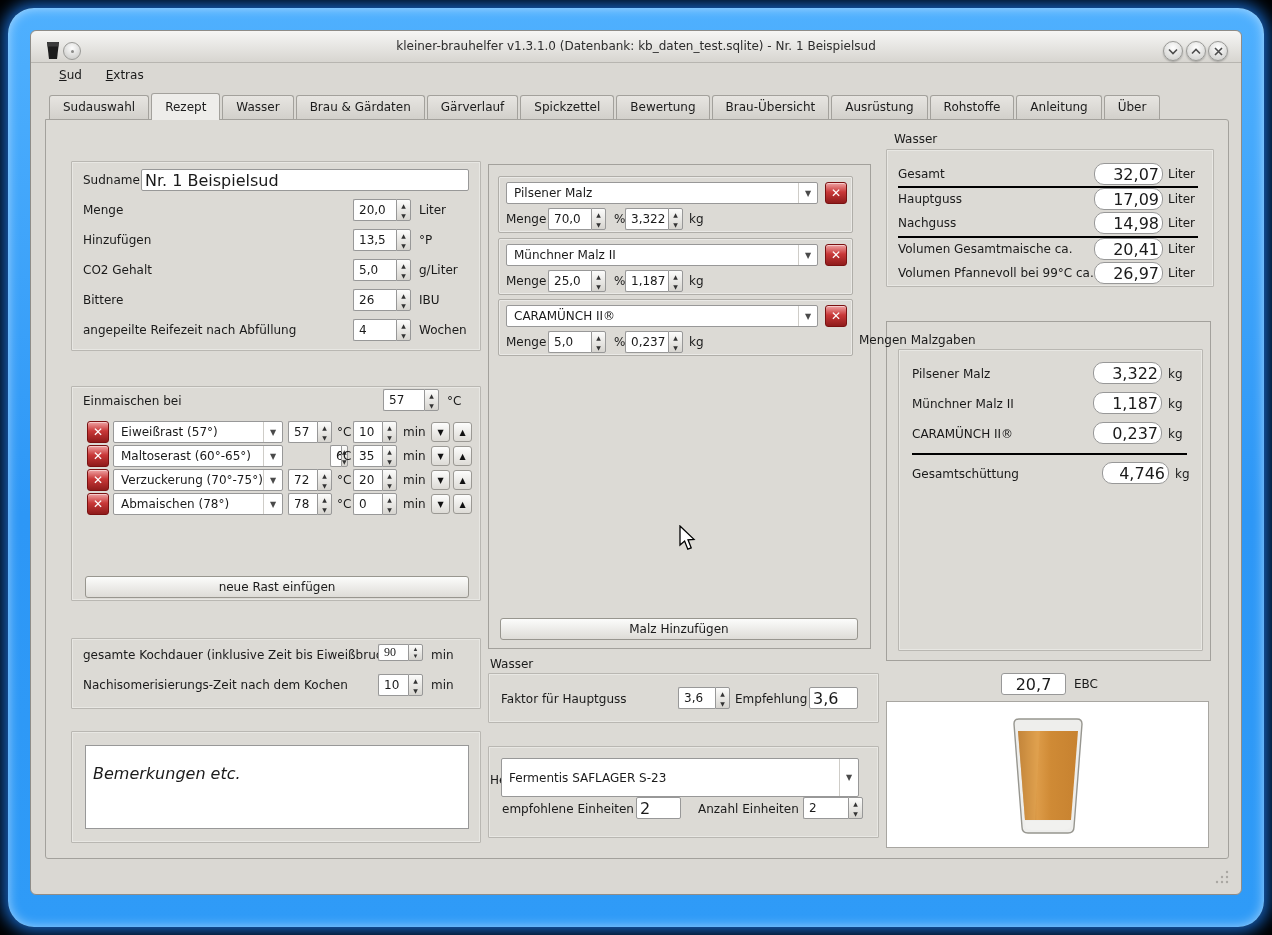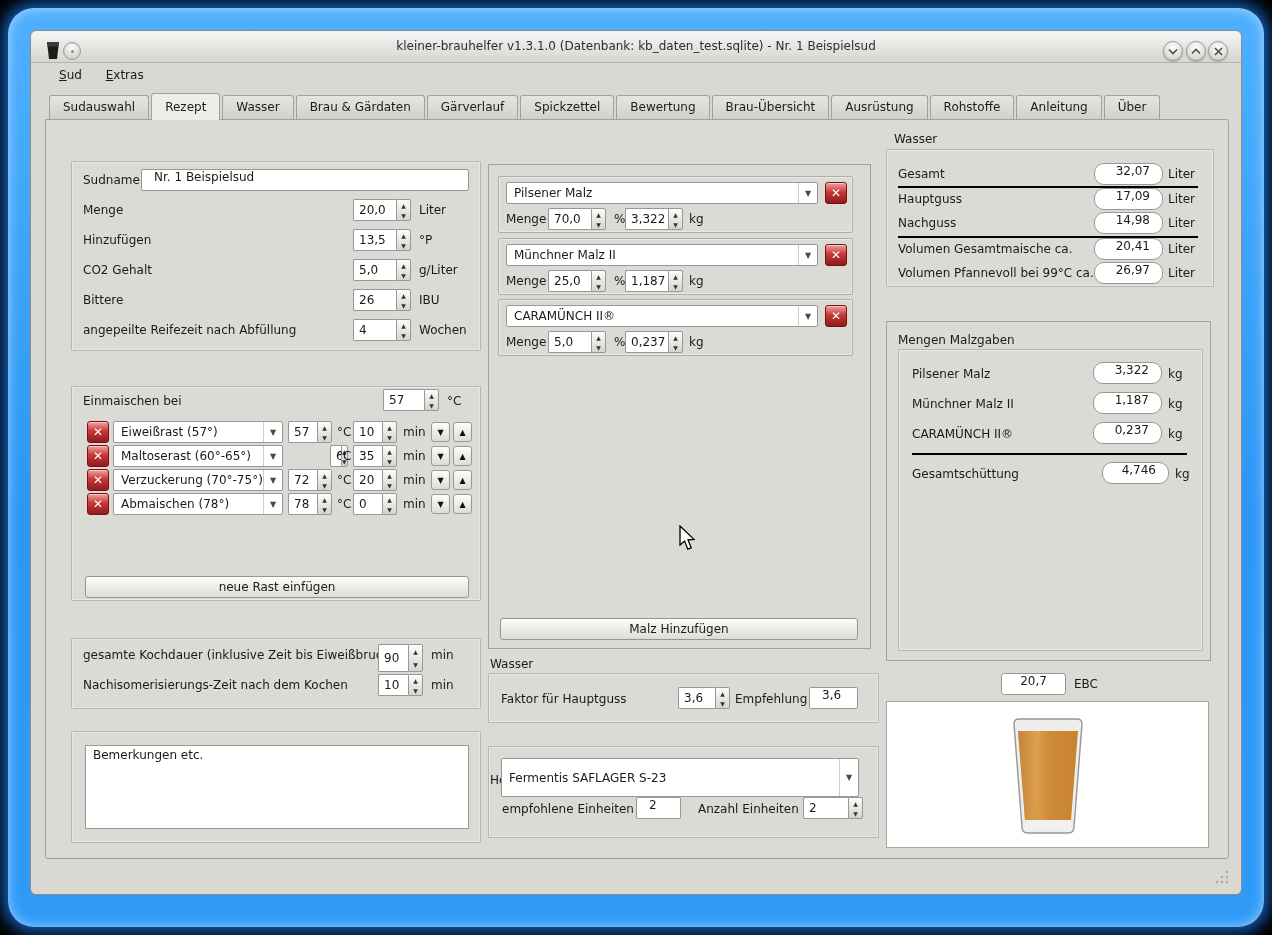--- a/index.html
+++ b/index.html
@@ -33,21 +33,21 @@
   .tabrow { position:absolute; display:flex; align-items:flex-end; z-index:3; }
   .tab { height:24px; line-height:23px; padding:0 13px; font-size:12px; white-space:nowrap;
     background:linear-gradient(#e7e5e1,#d2d0cb); border:1px solid #a3a19c; border-bottom:none;
     border-radius:3px 3px 0 0; margin-right:2px; color:#1c1c1c; }
   .tab.active { height:27px; line-height:26px; background:#eeedea; margin-bottom:-1px; }
   .frame { position:absolute; border:1px solid #a3a19c; background:#dcdad5; }
   .grp { position:absolute; border:1px solid #b9b7b2; border-radius:1px;
     box-shadow:inset 0 0 0 1px rgba(255,255,255,.35); }
   .lbl { position:absolute; white-space:nowrap; font-size:12px; color:#1a1a1a; }
   .field { position:absolute; background:#fff; border:1px solid #989898; border-radius:2px;
-    display:flex; padding:0 12px; font-size:12px; overflow:hidden; }
+    display:flex; align-items:center; padding:0 3px; font-size:16px; overflow:hidden; }
   .field.right { justify-content:flex-end; border-radius:10px; }
   .field.center { justify-content:center; border-radius:3px; }
   
   .spin { position:absolute; display:flex; }
   .spin .sf { flex:1; background:#fff; border:1px solid #989898; border-right:none;
     border-radius:2px 0 0 2px; display:flex; align-items:center; padding:0 5px; overflow:hidden; }
   .spin .sb { width:15px; display:flex; flex-direction:column; border:1px solid #989898;
     border-radius:0 2px 2px 0; background:linear-gradient(#fcfcfb,#d6d4cf); }
   .spin .sb span { flex:1; display:flex; align-items:center; justify-content:center;
     font-size:6px; color:#333; }
@@ -62,22 +62,22 @@
     background:linear-gradient(#efa3a3 0%,#c93838 45%,#8f1b1b 100%);
     border:1px solid #7a1111; color:#fff; font-weight:bold; font-size:12px;
     display:flex; align-items:center; justify-content:center;
     box-shadow:inset 0 1px 0 rgba(255,255,255,.45); }
   .mvbtn { position:absolute; width:19px; height:20px; border-radius:3px;
     background:linear-gradient(#fdfdfc,#dddbd6); border:1px solid #9b9994;
     display:flex; align-items:center; justify-content:center; font-size:8px; color:#111; }
   .pbtn { position:absolute; border-radius:3px; background:linear-gradient(#fcfcfb,#dedcd7);
     border:1px solid #98968f; display:flex; align-items:center; justify-content:center; font-size:12px; }
   .hline { position:absolute; height:2px; background:#000; }
-  .notes { position:absolute; background:#fff; border:1px solid #989898; padding:2px 7px;
-    font-size:12px; }
+  .notes { position:absolute; background:#fff; border:1px solid #989898; padding:18px 7px;
+    font-size:16px;font-style:italic; }
   .itemframe { position:absolute; border:1px solid #b0aea9; border-radius:2px;
     box-shadow:inset 0 0 0 1px rgba(255,255,255,.4); }
   .glasspanel { position:absolute; background:#fff; border:1px solid #a8a6a1;
     display:flex; justify-content:center; align-items:flex-start; padding-top:14px; }
   .grip { position:absolute; }
 </style>
 </head>
 <body>
 
 <div class="glow"></div>
@@ -318,21 +318,21 @@
   <span class="mvbtn" style="left:422px;top:463px;">
       <span>▲</span>
     </span>
 
   <div class="pbtn" style="left:54px;top:545px;width:384px;height:22px;">
       <span>neue Rast einfügen</span>
     </div>
 
   <div class="grp" style="left:40px;top:607px;width:410px;height:71px;"></div>
   <span class="lbl" style="left:52px;top:617px;">gesamte Kochdauer (inklusive Zeit bis Eiweißbruch)</span>
-  <div class="spin" style="left:347px;top:613px;width:45px;height:28px;">
+  <div class="spin" style="left:347px;top:613px;width:45px;height:17px;font-family:Liberation Serif, serif;">
     <span class="sf">90</span>
     <span class="sb">
         <span>▲</span>
         <span>▼</span>
       </span>
   </div>
   <span class="lbl" style="left:400px;top:617px;">min</span>
   <span class="lbl" style="left:52px;top:647px;">Nachisomerisierungs-Zeit nach dem Kochen</span>
   <div class="spin" style="left:347px;top:643px;width:45px;height:22px;">
     <span class="sf">10</span>
@@ -488,21 +488,21 @@
       <span>20,41</span>
     </div>
   <span class="lbl" style="left:1137px;top:211px;">Liter</span>
   <span class="lbl" style="left:867px;top:235px;">Volumen Pfannevoll bei 99°C  ca.</span>
   <div class="field right" style="left:1063px;top:231px;width:69px;height:22px;">
       <span>26,97</span>
     </div>
   <span class="lbl" style="left:1137px;top:235px;">Liter</span>
 
   <div class="frame" style="left:855px;top:290px;width:325px;height:340px;"></div>
-  <span class="lbl" style="left:867px;top:302px;">Mengen Malzgaben</span>
+  <span class="lbl" style="left:828px;top:302px;">Mengen Malzgaben</span>
   <div class="grp" style="left:867px;top:318px;width:305px;height:302px;"></div>
   <span class="lbl" style="left:881px;top:336px;">Pilsener Malz</span>
   <div class="field right" style="left:1062px;top:331px;width:69px;height:22px;">
       <span>3,322</span>
     </div>
   <span class="lbl" style="left:1137px;top:336px;">kg</span>
   <span class="lbl" style="left:881px;top:366px;">Münchner Malz II</span>
   <div class="field right" style="left:1062px;top:361px;width:69px;height:22px;">
       <span>1,187</span>
     </div>

